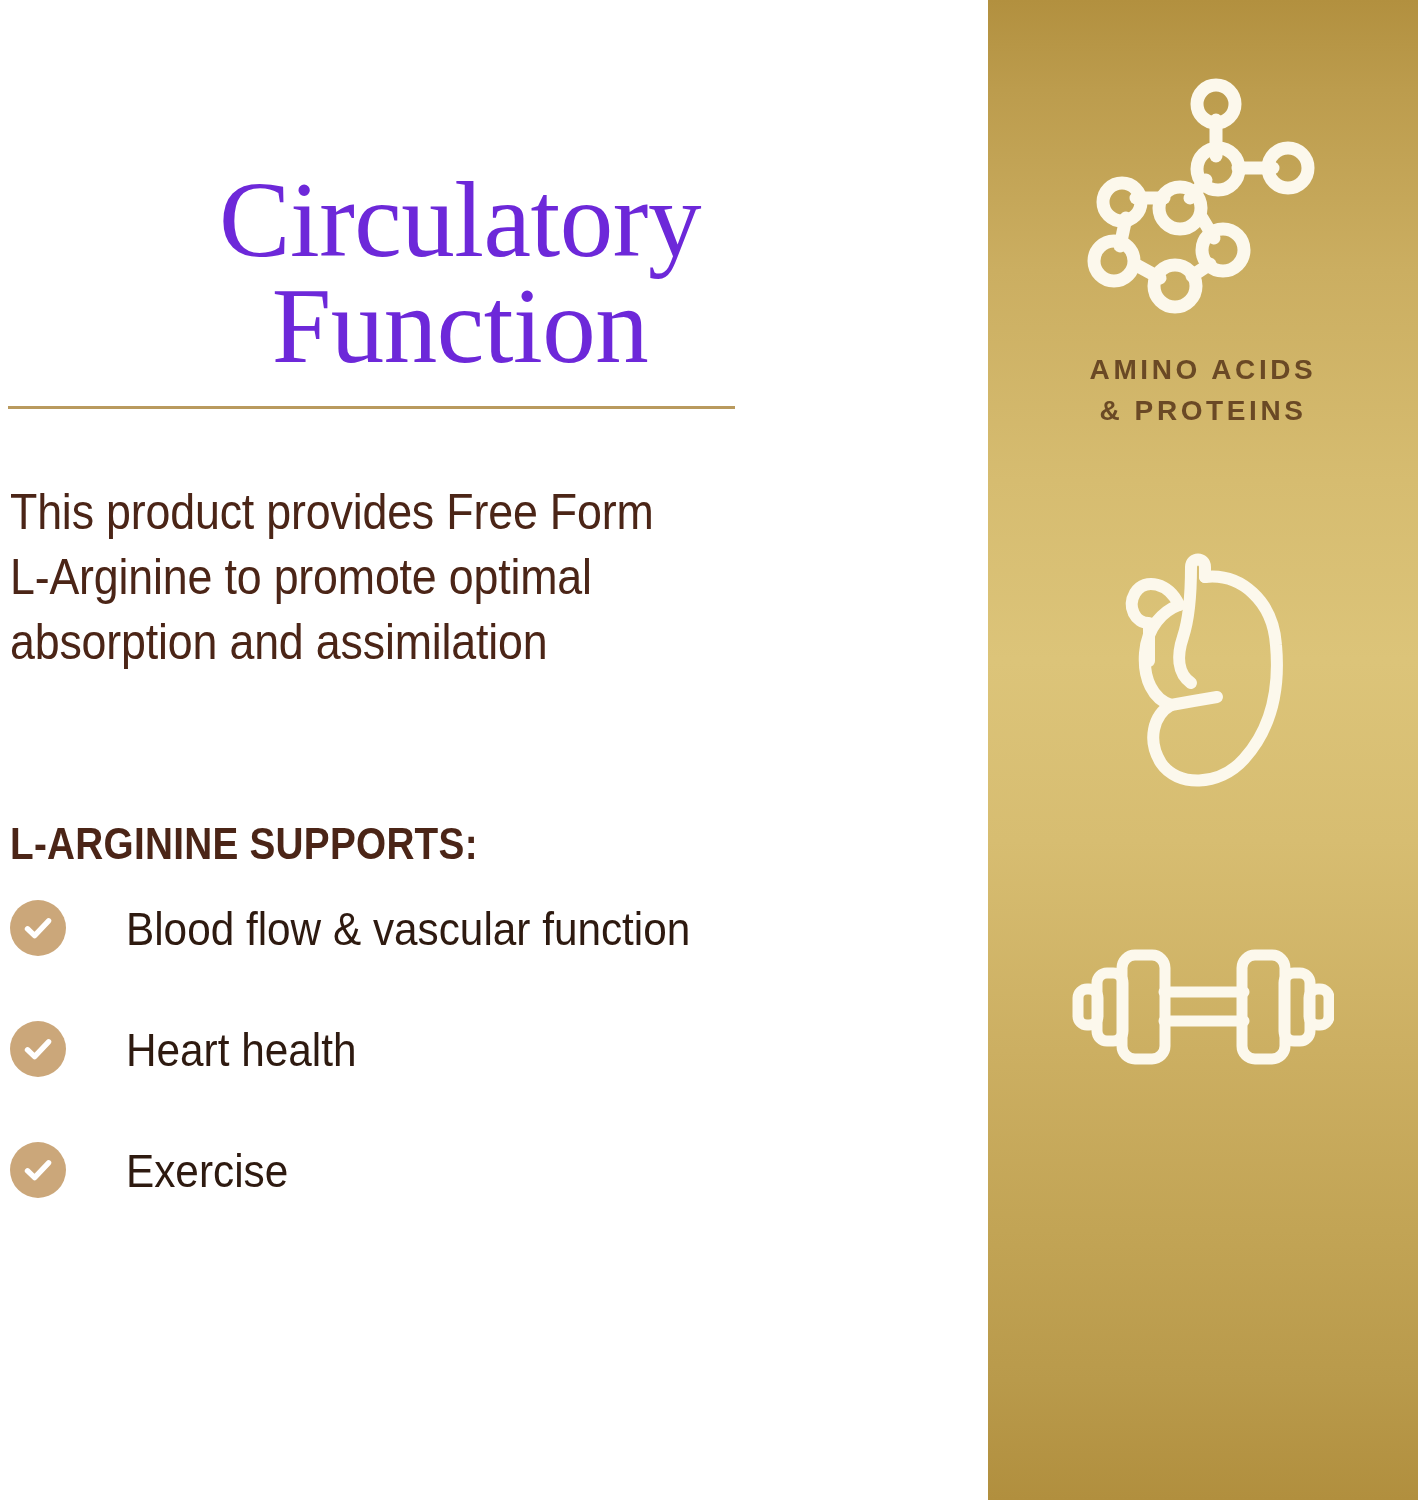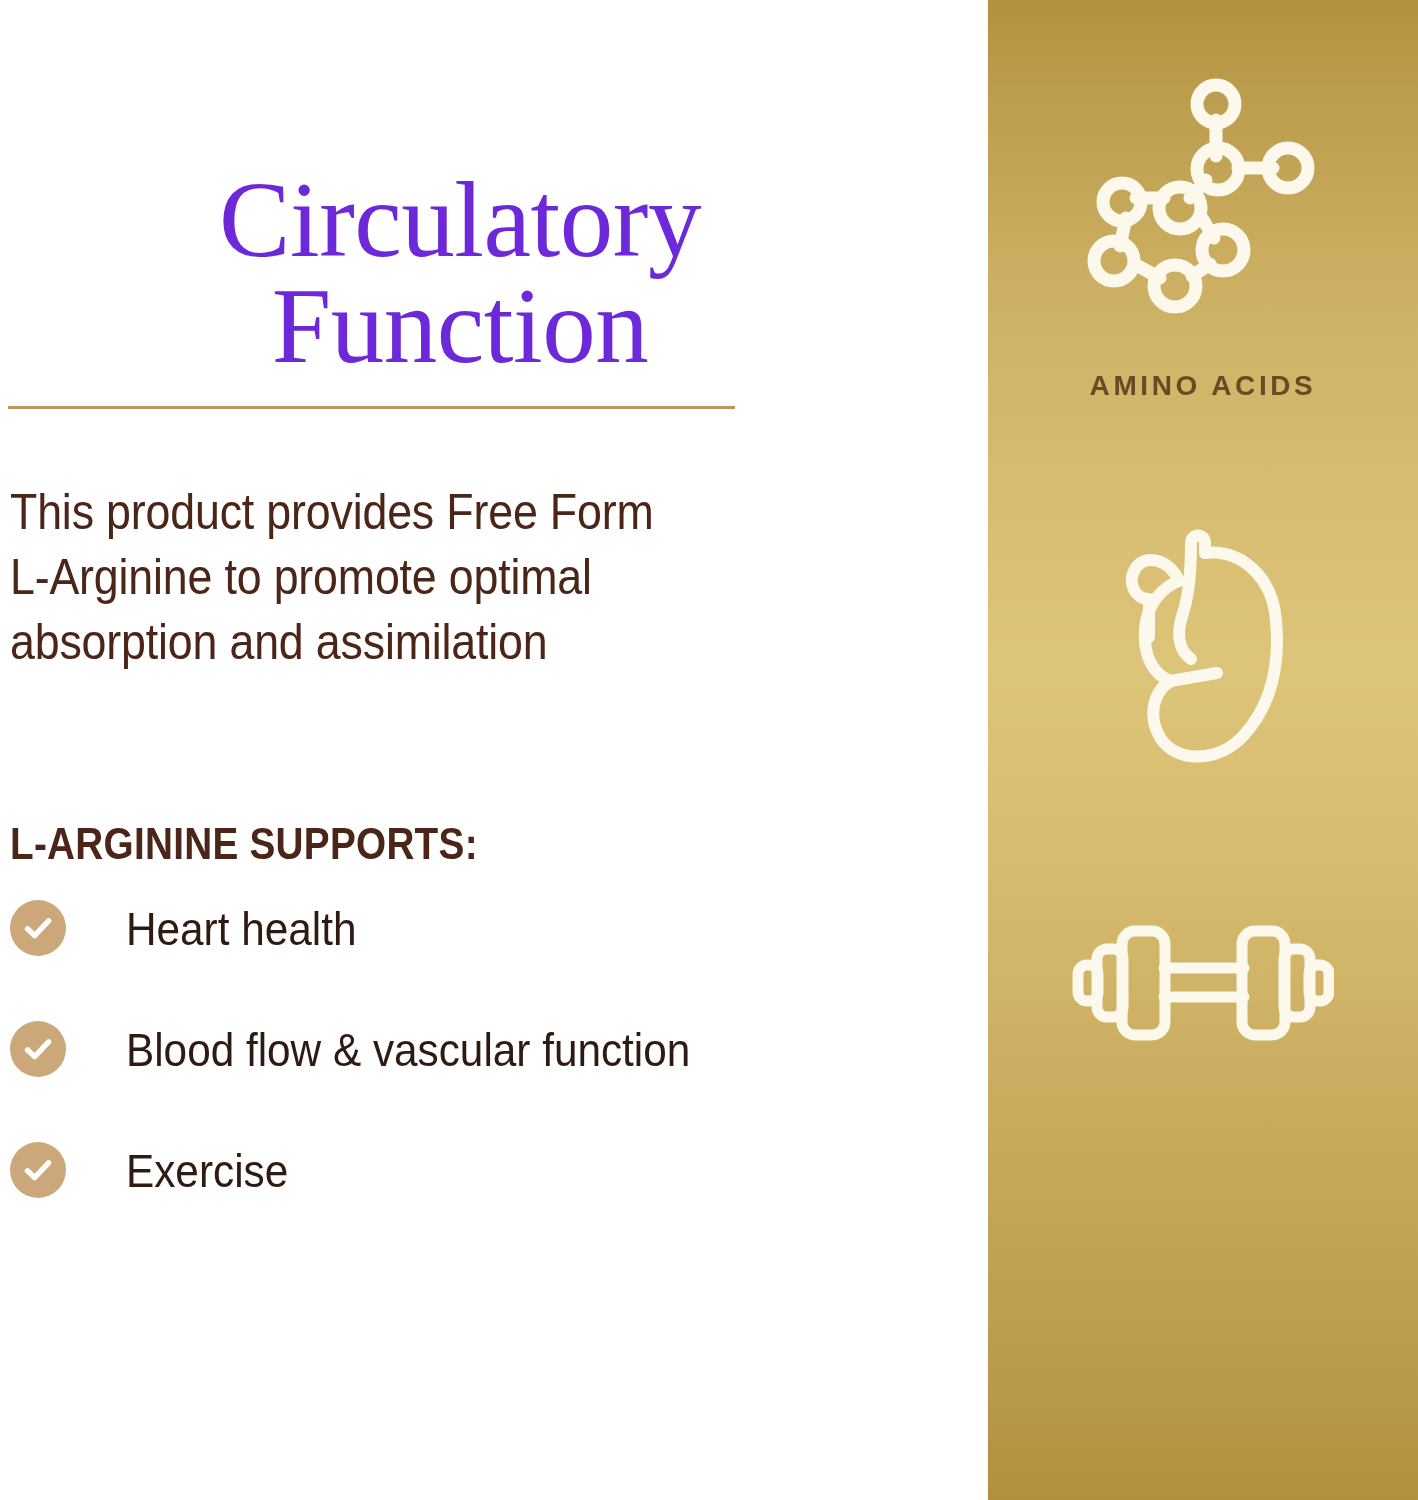--- a/index.html
+++ b/index.html
@@ -142,21 +142,20 @@
     flex-direction: column;
     align-items: center;
     overflow: hidden;
   }
   .feature {
     width: 100%;
     display: flex;
     flex-direction: column;
     align-items: center;
     text-align: center;
-    gap: 16px;
   }
   .feature-icon {
     display: flex;
     align-items: center;
     justify-content: center;
   }
   .feature-label {
     font-family: "Liberation Sans", sans-serif;
     font-weight: bold;
     font-size: 28px;
@@ -195,37 +194,37 @@
 
     <div class="intro">
       <span class="line">This product provides Free Form</span>
       <span class="line">L-Arginine to promote optimal</span>
       <span class="line">absorption and assimilation</span>
     </div>
 
     <h2 class="supports-heading">L-ARGININE SUPPORTS:</h2>
 
     <ul class="benefit-list">
+
+      <li class="benefit-item">
+        <span class="check-circle">
+          <svg width="34" height="34" viewBox="0 0 34 34" aria-hidden="true">
+            <path d="M6.5 17.8 L13.6 24.6 L27.6 9.8" fill="none" stroke="#FFFFFF" stroke-width="5.4" stroke-linecap="round" stroke-linejoin="round"></path>
+          </svg>
+        </span>
+        <span class="benefit-label">Blood flow &amp; vascular function</span>
+      </li>
 
       <li class="benefit-item">
         <span class="check-circle">
           <svg width="34" height="34" viewBox="0 0 34 34" aria-hidden="true">
             <path d="M6.5 17.8 L13.6 24.6 L27.6 9.8" fill="none" stroke="#FFFFFF" stroke-width="5.4" stroke-linecap="round" stroke-linejoin="round"></path>
           </svg>
         </span>
         <span class="benefit-label">Heart health</span>
-      </li>
-
-      <li class="benefit-item">
-        <span class="check-circle">
-          <svg width="34" height="34" viewBox="0 0 34 34" aria-hidden="true">
-            <path d="M6.5 17.8 L13.6 24.6 L27.6 9.8" fill="none" stroke="#FFFFFF" stroke-width="5.4" stroke-linecap="round" stroke-linejoin="round"></path>
-          </svg>
-        </span>
-        <span class="benefit-label">Blood flow &amp; vascular function</span>
       </li>
 
       <li class="benefit-item">
         <span class="check-circle">
           <svg width="34" height="34" viewBox="0 0 34 34" aria-hidden="true">
             <path d="M6.5 17.8 L13.6 24.6 L27.6 9.8" fill="none" stroke="#FFFFFF" stroke-width="5.4" stroke-linecap="round" stroke-linejoin="round"></path>
           </svg>
         </span>
         <span class="benefit-label">Exercise</span>
       </li>
@@ -257,20 +256,21 @@
             <circle cx="102" cy="130" r="21"></circle>
             <circle cx="44" cy="124" r="19"></circle>
             <circle cx="36" cy="183" r="20"></circle>
             <circle cx="97" cy="208" r="21"></circle>
             <circle cx="145" cy="172" r="21"></circle>
           </g>
         </svg>
       </div>
       <div class="feature-label">
         <span class="lbl-line">AMINO ACIDS</span>
+        <span class="lbl-line">&amp; PROTEINS</span>
       </div>
     </div>
 
     <div class="feature f-heart">
       <div class="feature-icon">
         <svg width="205" height="250" viewBox="0 0 205 250" aria-hidden="true">
           <g fill="none" stroke="#FCF8EC" stroke-width="12" stroke-linecap="round" stroke-linejoin="round">
 
             <path d="M104 28
                      C 140 24, 172 52, 175 96

